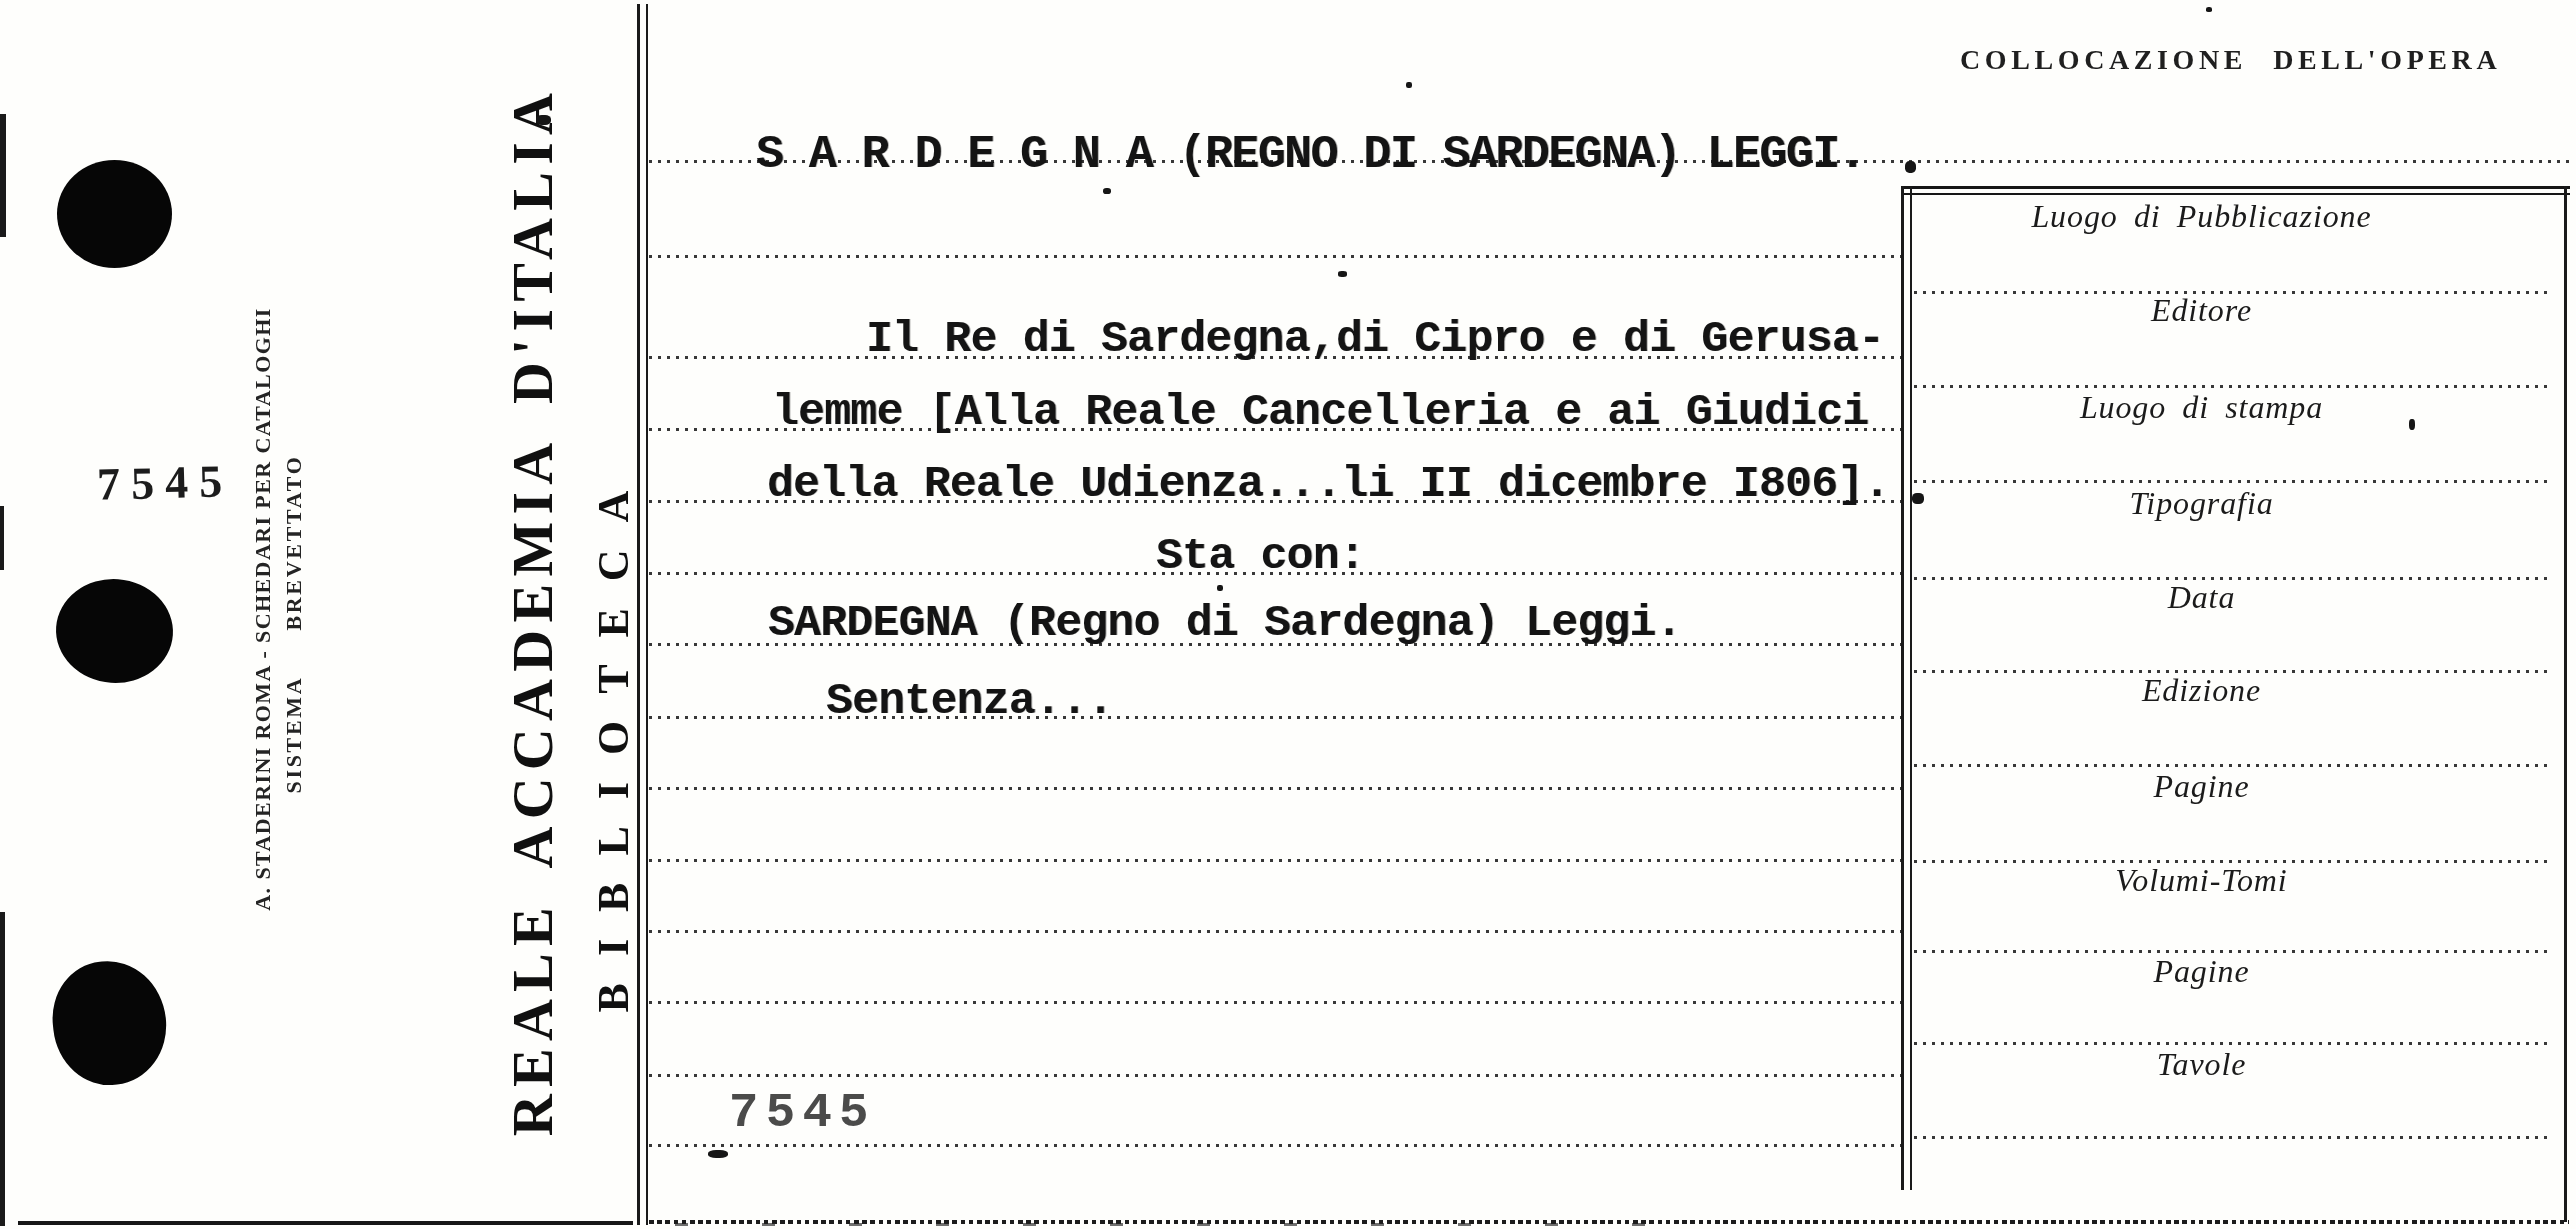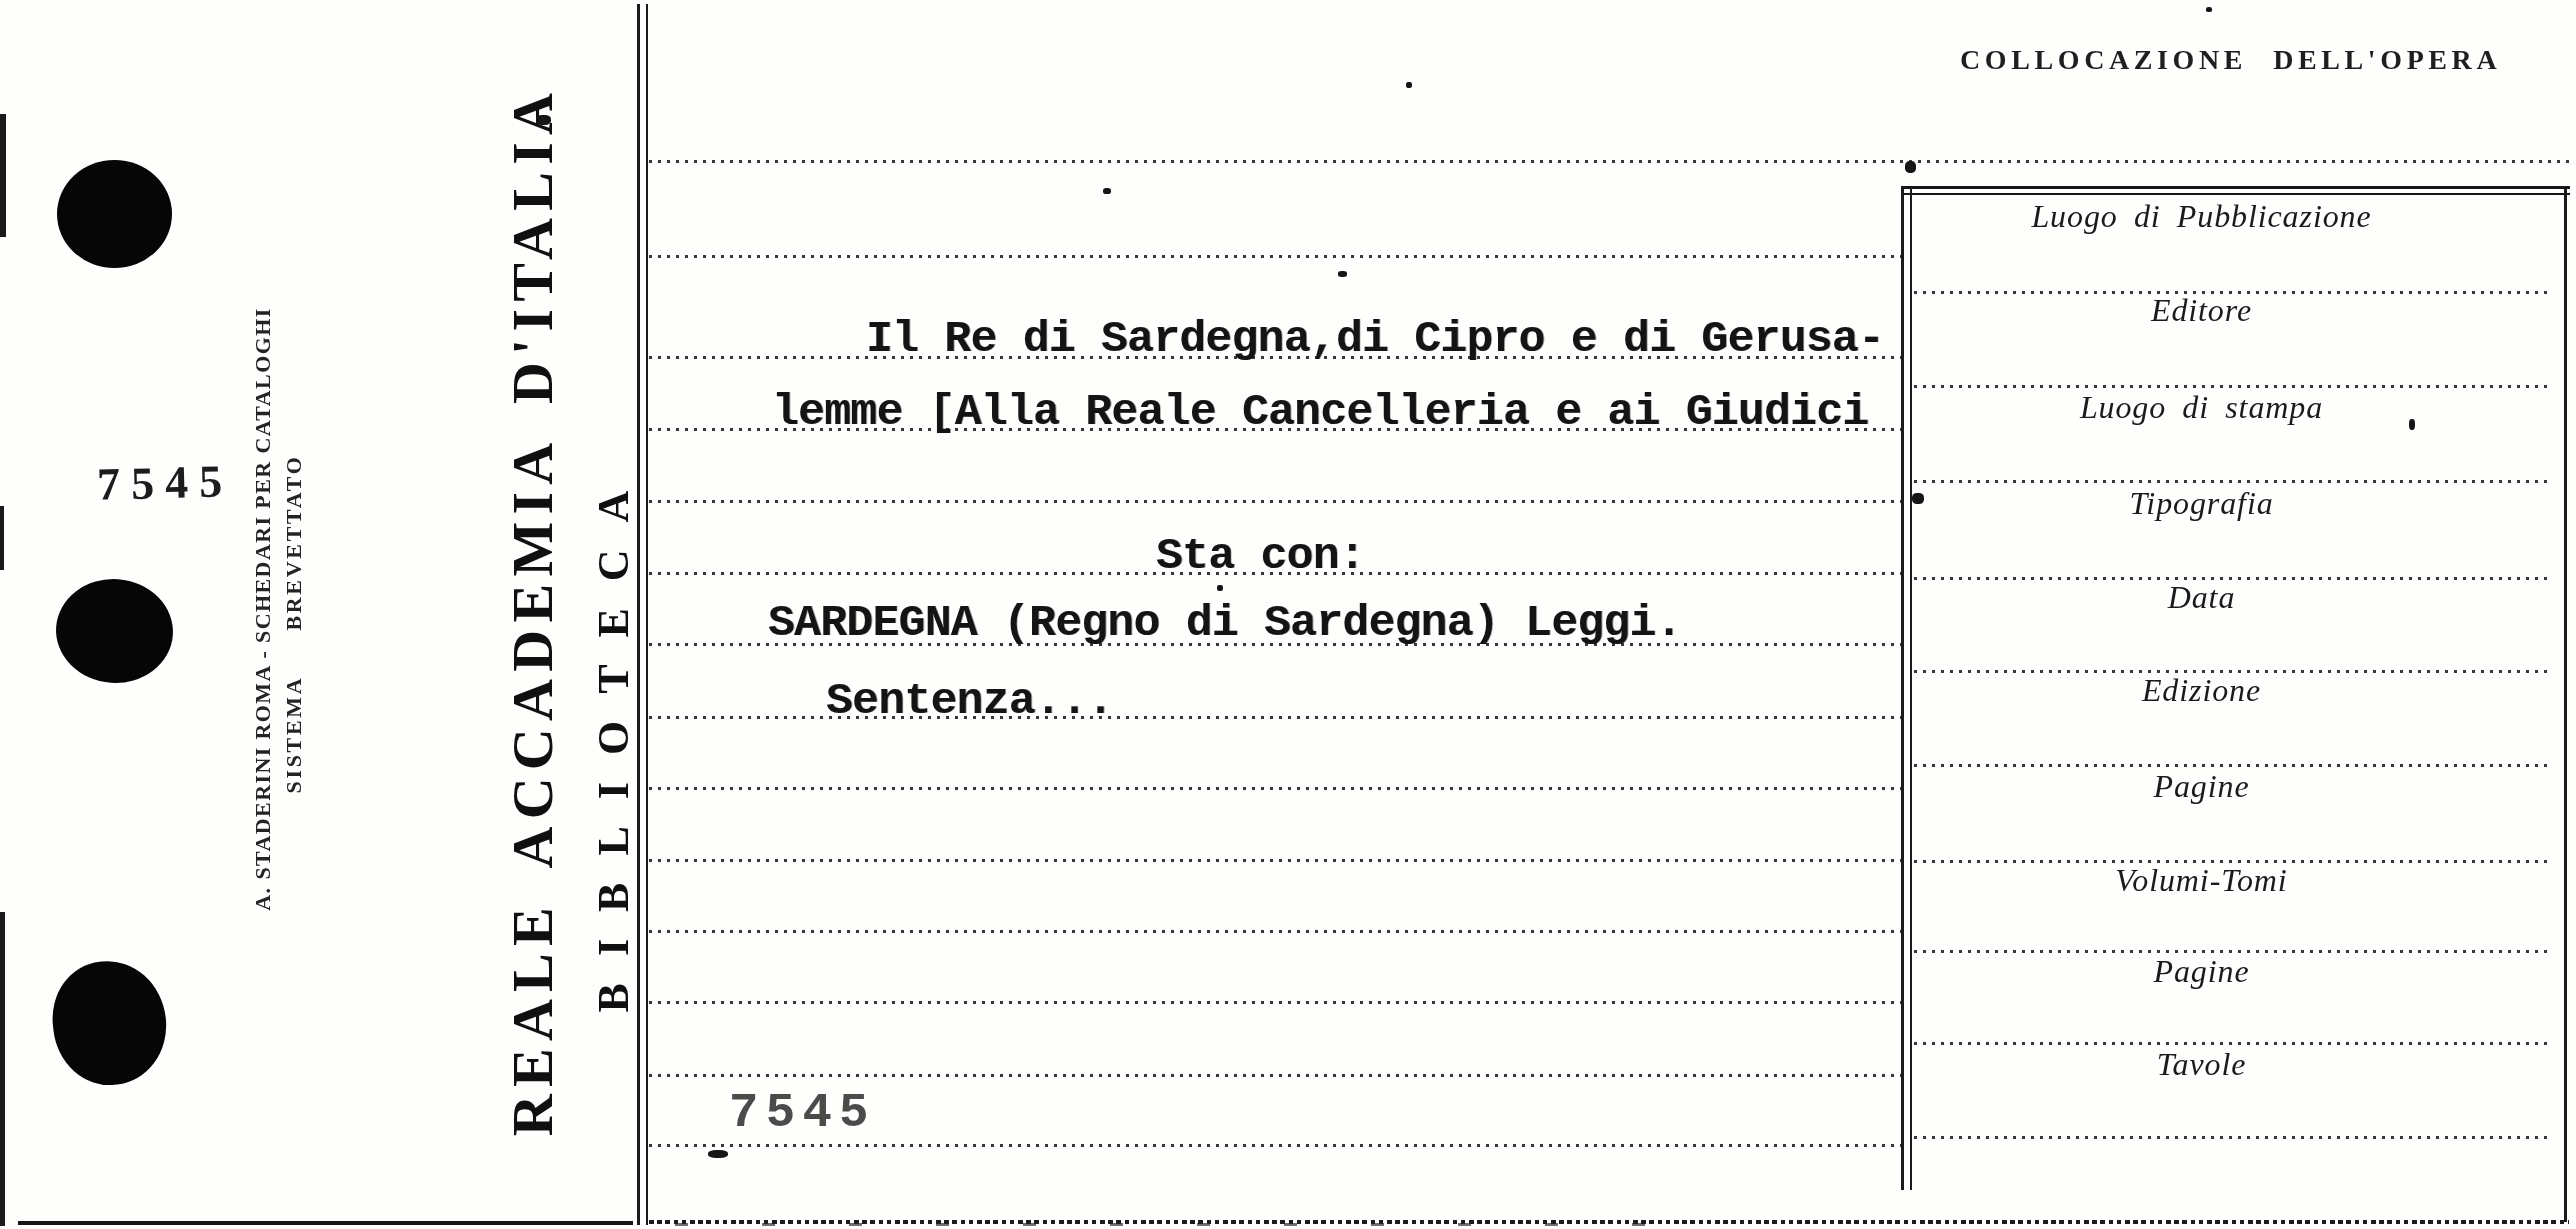--- a/index.html
+++ b/index.html
@@ -98,22 +98,24 @@
   <div class="dotline" style="left:649px;top:643px;width:1252px;"></div>
   <div class="dotline" style="left:649px;top:716px;width:1252px;"></div>
   <div class="dotline" style="left:649px;top:787px;width:1252px;"></div>
   <div class="dotline" style="left:649px;top:859px;width:1252px;"></div>
   <div class="dotline" style="left:649px;top:930px;width:1252px;"></div>
   <div class="dotline" style="left:649px;top:1001px;width:1252px;"></div>
   <div class="dotline" style="left:649px;top:1074px;width:1252px;"></div>
   <div class="dotline" style="left:649px;top:1144px;width:1252px;"></div>
   <div class="dotline dense" style="left:649px;top:1220px;width:1920px;"></div>
 
+  <div class="typed t-heading" style="left:756px;top:128px;">S A R D E G N A (REGNO DI SARDEGNA) LEGGI.</div>
   <div class="typed t-body" style="left:772px;top:387px;">lemme [Alla Reale Cancelleria e ai Giudici</div>
   <div class="typed t-body" style="left:866px;top:314px;">Il Re di Sardegna,di Cipro e di Gerusa-</div>
+  <div class="typed t-body" style="left:767px;top:459px;">della Reale Udienza...li II dicembre I806].</div>
   <div class="typed t-body" style="left:1156px;top:531px;">Sta con:</div>
   <div class="typed t-body" style="left:768px;top:598px;">SARDEGNA (Regno di Sardegna) Leggi.</div>
   <div class="typed t-body" style="left:826px;top:676px;">Sentenza...</div>
   <div class="typed t-stamp" style="left:729px;top:1085px;">7545</div>
 
   <div class="collocation">COLLOCAZIONE DELL'OPERA</div>
 
   <div class="hline" style="left:1901px;top:186px;width:669px;height:2.7px;"></div>
   <div class="hline" style="left:1901px;top:193px;width:669px;height:1.8px;"></div>
   <div class="vline" style="left:1901px;top:186px;width:2.7px;height:1004px;"></div>

